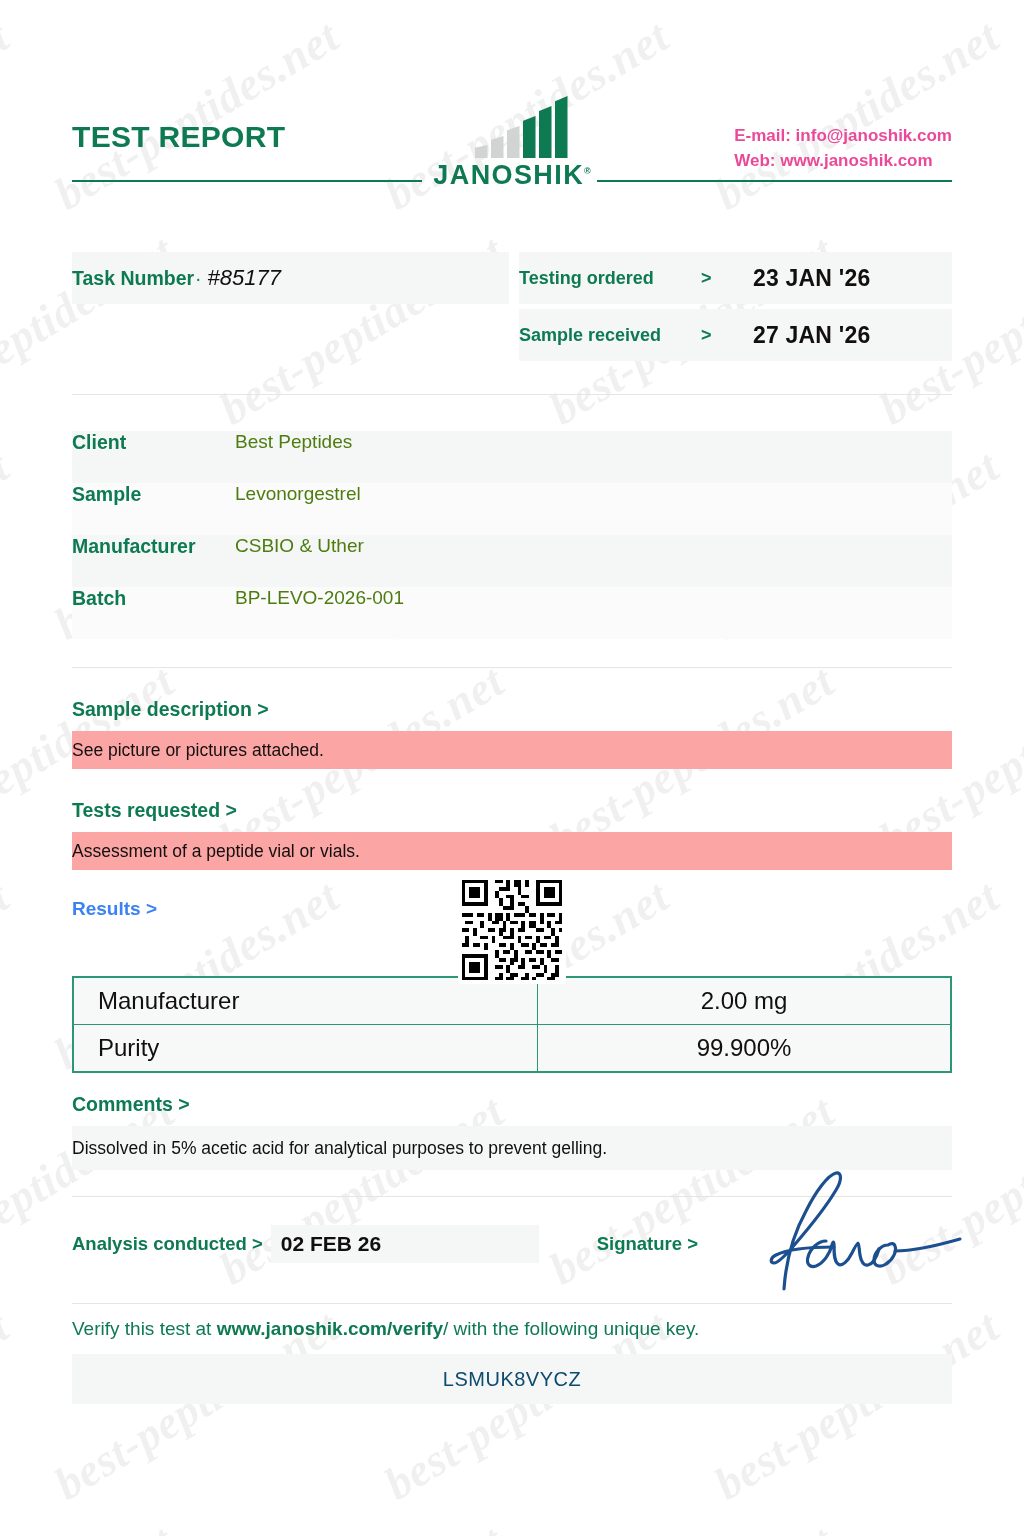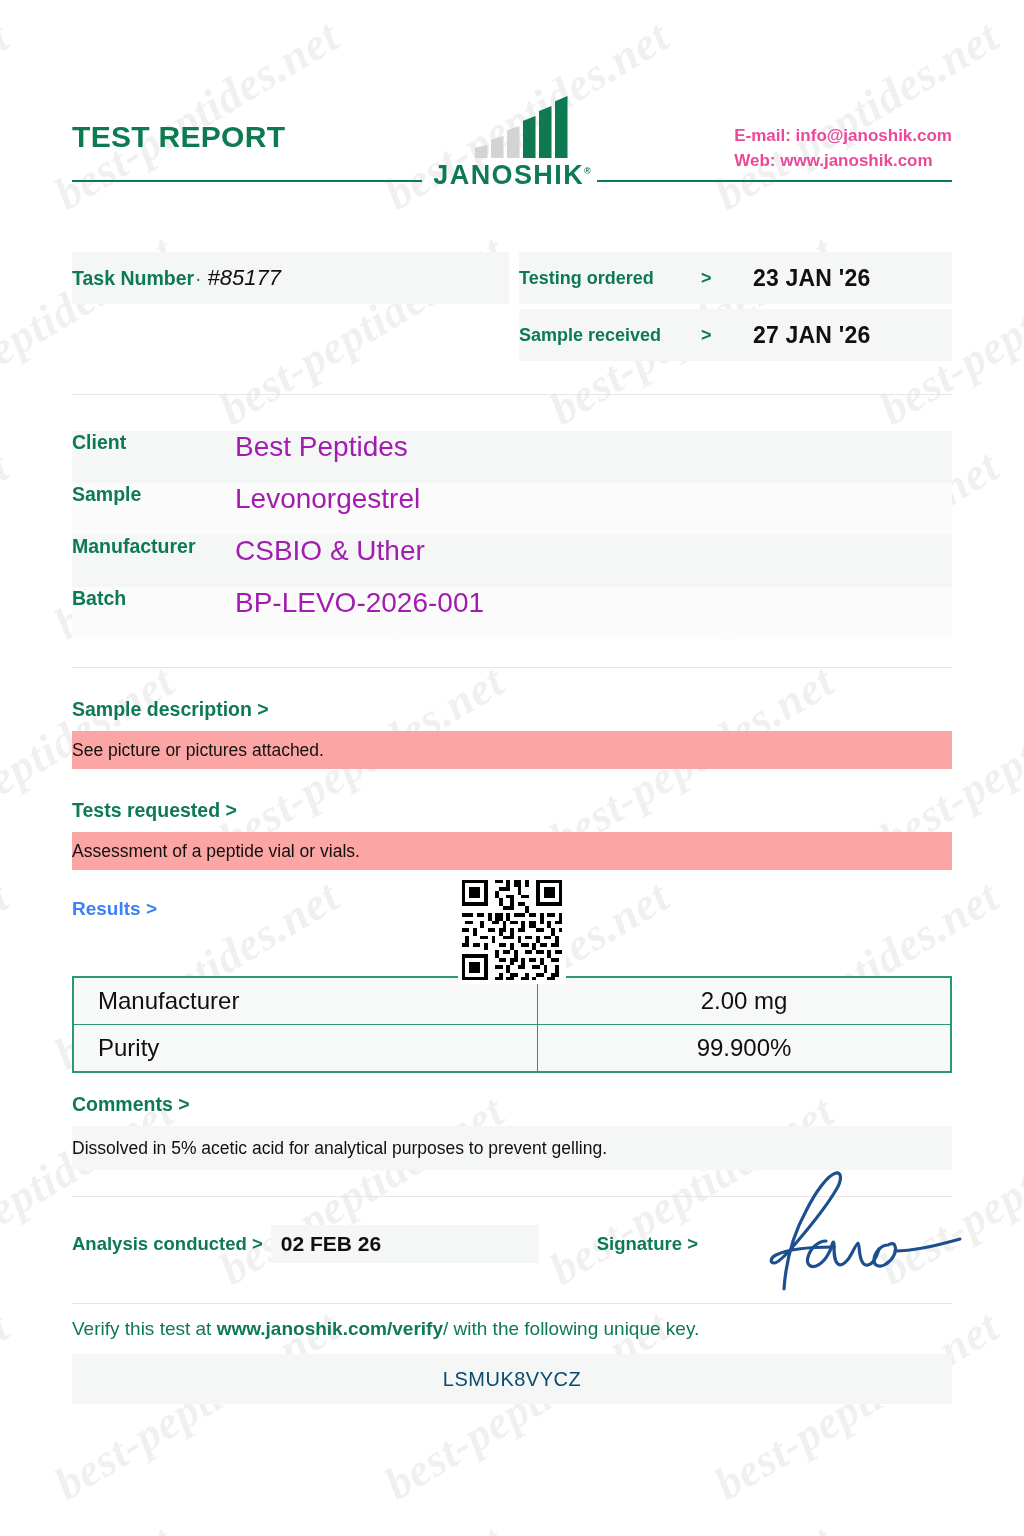--- a/index.html
+++ b/index.html
@@ -201,22 +201,22 @@
     background: #f5f6f6;
   }
   .info-row.alt { background: #fbfbfb; }
   .info-label {
     width: 163px;
     font-size: 19.5px;
     color: #0d7a52;
     font-weight: 600;
   }
   .info-value {
-    font-size: 28px;
-    color: #a21caf;
+    font-size: 19px;
+    color: #4d7c0f;
     font-weight: 500;
   }
 
   
   .section-head {
     font-size: 19.5px;
     color: #0d7a52;
     font-weight: 600;
     margin-top: 30px;
     margin-bottom: 10px;

